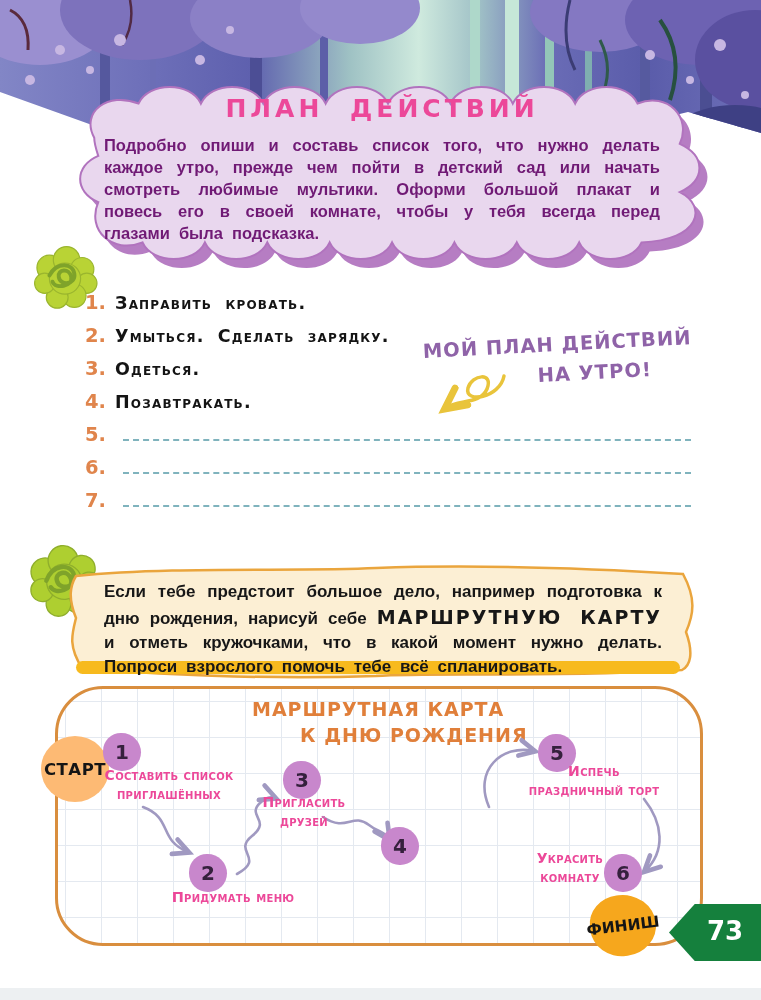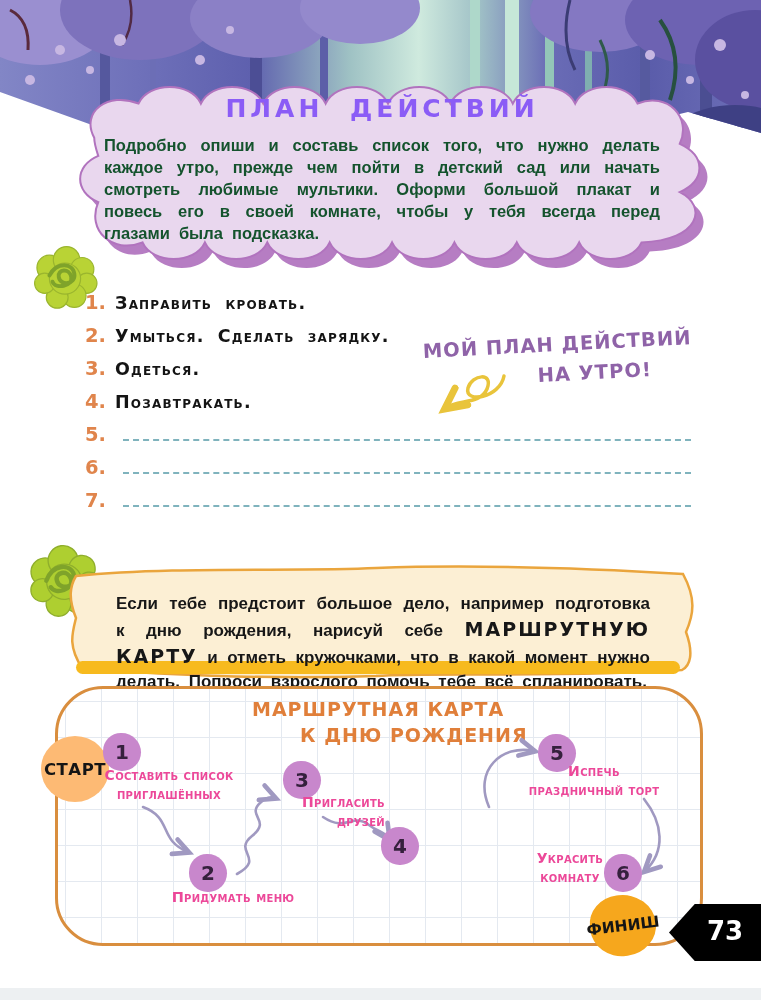--- a/index.html
+++ b/index.html
@@ -9,22 +9,22 @@
   
   .forest{position:absolute;left:0;top:0;width:761px;height:170px;
           clip-path:polygon(0px 0px,761px 0px,761px 133px,688px 112px,613px 130px,468px 166px,300px 159px,198px 163px,0px 92px);}
   .forest svg{display:block;}
 
   
   .cloud-wrap{position:absolute;left:56px;top:78px;width:656px;height:198px;}
   .cloud-wrap svg{position:absolute;left:0;top:0;}
   .cloud-content{position:absolute;left:48px;right:52px;top:16px;}
   .cloud-title{font-family:"DejaVu Sans",sans-serif;font-size:25px;font-weight:600;
-               letter-spacing:4px;word-spacing:14px;text-align:center;color:#8b5cf6;margin:0 0 12px 0;}
-  .cloud-body{font-size:16.5px;font-weight:700;line-height:1.33;color:#14532d;
+               letter-spacing:4px;word-spacing:14px;text-align:center;color:#ec4899;margin:0 0 12px 0;}
+  .cloud-body{font-size:16.5px;font-weight:700;line-height:1.33;color:#701a75;
               text-align:justify;word-spacing:4.5px;margin:0;}
 
   
   .flower{position:absolute;}
   .f1{left:26px;top:238px;}
   .f2{left:20px;top:536px;transform:rotate(-8deg);}
 
   
   .checklist{position:absolute;left:85px;top:291px;width:606px;}
   .chk-row{display:flex;align-items:baseline;margin-bottom:10px;min-height:22px;}
@@ -36,21 +36,21 @@
 
   .side-note{position:absolute;left:408px;top:330px;width:300px;transform:rotate(-3deg);
              color:#8f63a8;font-family:"DejaVu Sans",sans-serif;font-weight:600;
              font-size:19.5px;letter-spacing:1px;text-align:center;line-height:1.55;}
   .side-note .l2{padding-left:72px;}
   .curl{position:absolute;left:0;top:0;pointer-events:none;}
 
   
   .intro-wrap{position:absolute;left:56px;top:558px;width:650px;height:132px;}
   .intro-wrap svg{position:absolute;left:0;top:0;}
-  .intro-text{position:absolute;left:48px;right:44px;top:22px;margin:12px;
+  .intro-text{position:absolute;left:48px;right:44px;top:22px;margin:0;
               font-size:17px;font-weight:700;line-height:1.42;color:#171717;
               text-align:justify;word-spacing:4px;}
   .intro-hl{font-family:"DejaVu Sans",sans-serif;font-weight:600;font-size:19px;
             letter-spacing:2px;word-spacing:8px;}
 
   
   .map{position:absolute;left:55px;top:686px;width:648px;height:260px;
        background:#fff;border:3px solid #d98e3e;border-radius:48px;box-sizing:border-box;
        background-image:linear-gradient(#e4e9f0 1.5px,transparent 1.5px),
                         linear-gradient(90deg,#e4e9f0 1.5px,transparent 1.5px);
@@ -65,37 +65,37 @@
        font-size:20px;display:flex;align-items:center;justify-content:center;}
   .c1{left:103px;top:733px;} .c2{left:189px;top:854px;} .c3{left:283px;top:761px;}
   .c4{left:381px;top:827px;} .c5{left:538px;top:734px;} .c6{left:604px;top:854px;}
 
   .step-label{position:absolute;font-family:"DejaVu Sans",sans-serif;font-variant:small-caps;
        font-weight:700;font-size:14px;letter-spacing:0.3px;line-height:1.35;color:#ec4899;
        text-align:center;}
   .step-label div:empty{display:none;}
   .l1{left:90px;top:766px;width:158px;}
   .l2lbl{left:148px;top:888px;width:170px;font-size:14.5px;}
-  .l3{left:247px;top:793px;width:138px;text-align:right;}
+  .l3{left:235px;top:793px;width:138px;}
   .l4{left:397px;top:804px;width:142px;}
   .l5{left:515px;top:762px;width:158px;}
   .l6{left:516px;top:849px;width:108px;}
 
   .start-badge{position:absolute;left:41px;top:736px;width:68px;height:66px;border-radius:50%;
        background:#fdba74;color:#151515;font-family:"DejaVu Sans",sans-serif;font-weight:700;
        font-size:16.5px;letter-spacing:0.5px;display:flex;align-items:center;justify-content:center;}
   .finish-badge{position:absolute;left:590px;top:895px;width:66px;height:61px;
        border-radius:47% 53% 50% 50%;background:#f6a71d;color:#151515;
        font-family:"DejaVu Sans",sans-serif;font-weight:700;font-size:15.5px;
        display:flex;align-items:center;justify-content:center;transform:rotate(-7deg);}
 
   .arrows{position:absolute;left:0;top:0;pointer-events:none;}
 
   
-  .page-tab{position:absolute;right:0;top:904px;width:92px;height:57px;background:#000000;
+  .page-tab{position:absolute;right:0;top:904px;width:92px;height:57px;background:#15803d;
        clip-path:polygon(28% 0,100% 0,100% 100%,28% 100%,0 50%);}
   .page-tab span{position:absolute;left:38px;top:12px;color:#ffffff;
        font-family:"DejaVu Sans",sans-serif;font-weight:700;font-size:26px;}
   .bottom-edge{position:absolute;left:0;bottom:0;width:100%;height:12px;background:#edf0f2;}
 </style>
 </head>
 <body>
 
 <div class="page">
 

